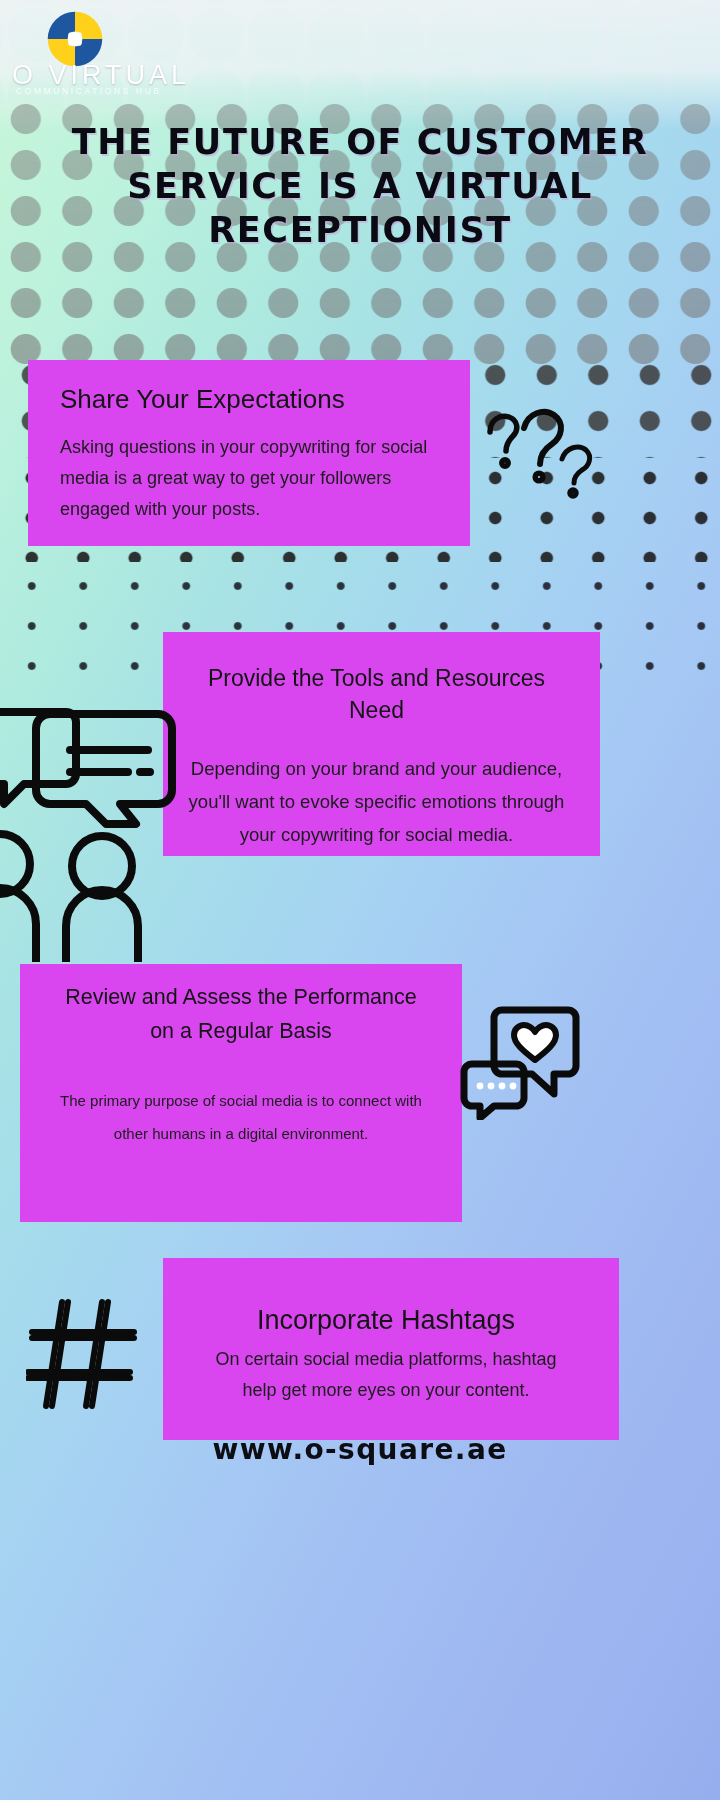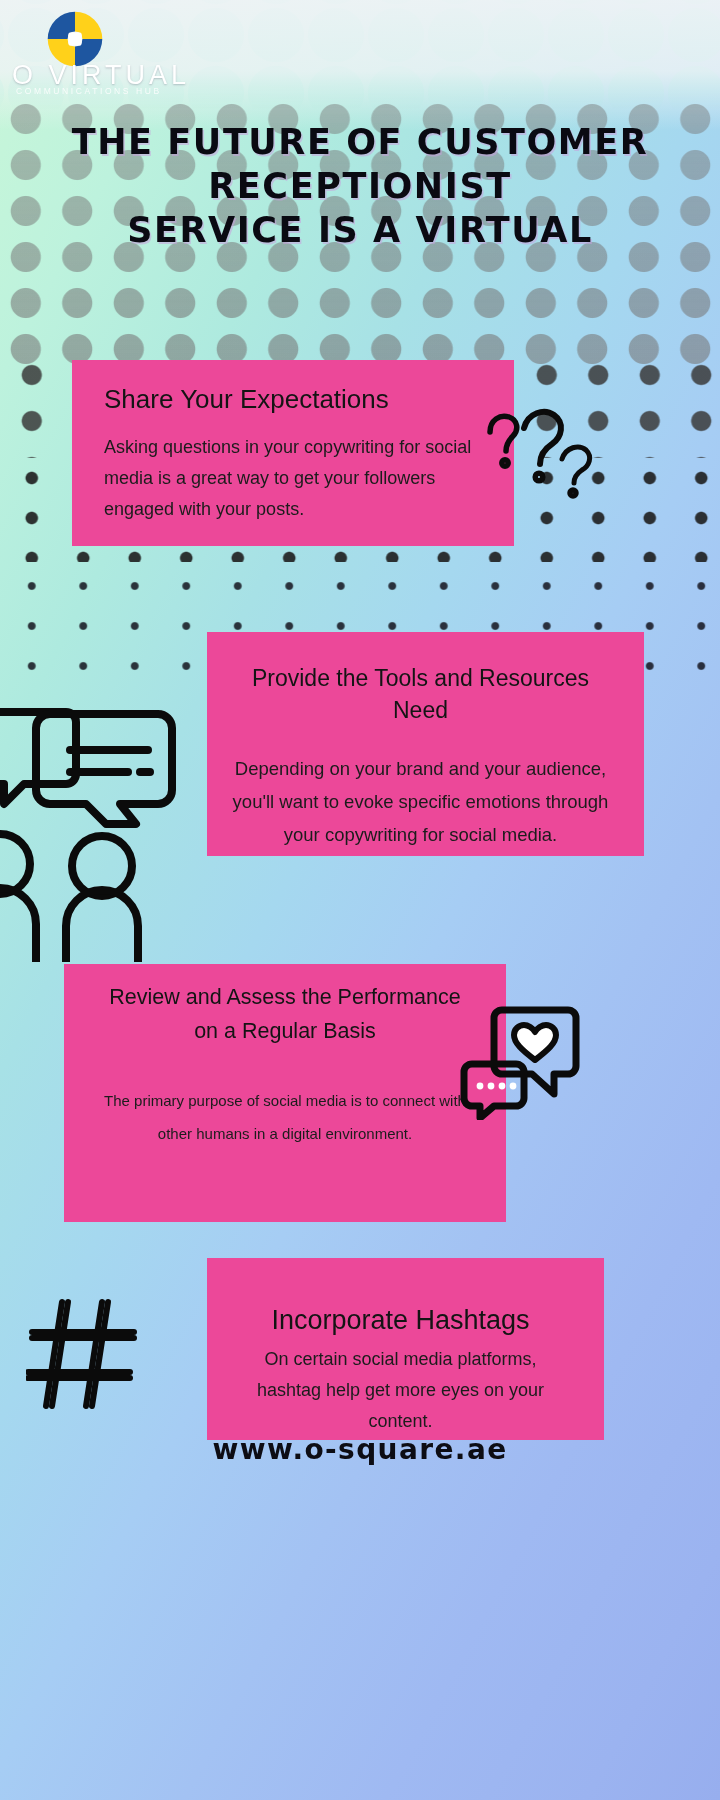--- a/index.html
+++ b/index.html
@@ -112,24 +112,23 @@
     letter-spacing:1.6px;
     color:#0a0a12;
     text-shadow:1.5px 1.5px 0 rgba(200,160,220,.55);
     padding:0 30px;
   }
   #title .tl{ display:block; }
 
   
   .card{
     position:absolute;
-    background:#ec4899;
+    background:#d946ef;
     color:#181818;
     font-family:"DejaVu Sans", sans-serif;
-    margin-left:44px;
   }
   .card h2{
     font-weight:400;
     color:#141414;
     font-family:"Liberation Sans", sans-serif;
   }
   .card p{
     font-weight:400;
     color:#1c1c1c;
     font-family:"Liberation Sans", sans-serif;
@@ -140,21 +139,21 @@
   #card-1 p { font-size:18px; line-height:31px; }
 
   #card-2{ left:163px; top:632px;  width:437px; height:224px; padding:30px 34px 0 24px; text-align:center; }
   #card-2 h2{ font-size:23px; line-height:32px; margin-bottom:26px; }
   #card-2 p { font-size:18.5px; line-height:33px; }
 
   #card-3{ left:20px;  top:964px;  width:442px; height:258px; padding:16px 34px 0 34px; text-align:center; }
   #card-3 h2{ font-size:21.5px; line-height:34px; margin-bottom:36px; }
   #card-3 p { font-size:15px; line-height:33px; }
 
-  #card-4{ left:163px; top:1258px; width:397px; height:182px; padding:44px 44px 0 34px; text-align:center; }
+  #card-4{ left:163px; top:1258px; width:456px; height:182px; padding:44px 44px 0 34px; text-align:center; }
   #card-4 h2{ font-size:27px; line-height:36px; margin-bottom:6px; }
   #card-4 p { font-size:18px; line-height:31px; }
 
   
   .decor{ position:absolute; pointer-events:none; }
   #decor-question{ left:478px; top:406px;  width:122px; height:116px; }
   #decor-people  { left:-12px; top:700px;  width:220px; height:262px; }
   #decor-heart   { left:458px; top:1002px; width:122px; height:118px; }
   #decor-hash    { left:26px;  top:1298px; width:112px; height:112px; }
 
@@ -194,22 +193,22 @@
         <rect x="39" y="39" width="22" height="22" rx="5" fill="#ffffff"></rect>
       </svg>
     </div>
     <div id="logo-name">O VIRTUAL</div>
     <div id="logo-tag">COMMUNICATIONS  HUB</div>
   </div>
 </div>
 
 <h1 id="title">
   <span class="tl">THE FUTURE OF CUSTOMER</span>
+  <span class="tl">SERVICE IS A VIRTUAL</span>
   <span class="tl">RECEPTIONIST</span>
-  <span class="tl">SERVICE IS A VIRTUAL</span>
 </h1>
 
 <div class="card" id="card-1">
   <h2>Share Your Expectations</h2>
   <p>Asking questions in your copywriting for social media is a great way to get your followers engaged with your posts.</p>
 </div>
 
 <div class="decor" id="decor-question">
   <svg viewBox="0 0 122 116" width="122" height="116" aria-hidden="true">
     <g fill="none" stroke="#0b0b0b" stroke-width="5.5" stroke-linecap="round" stroke-linejoin="round">

